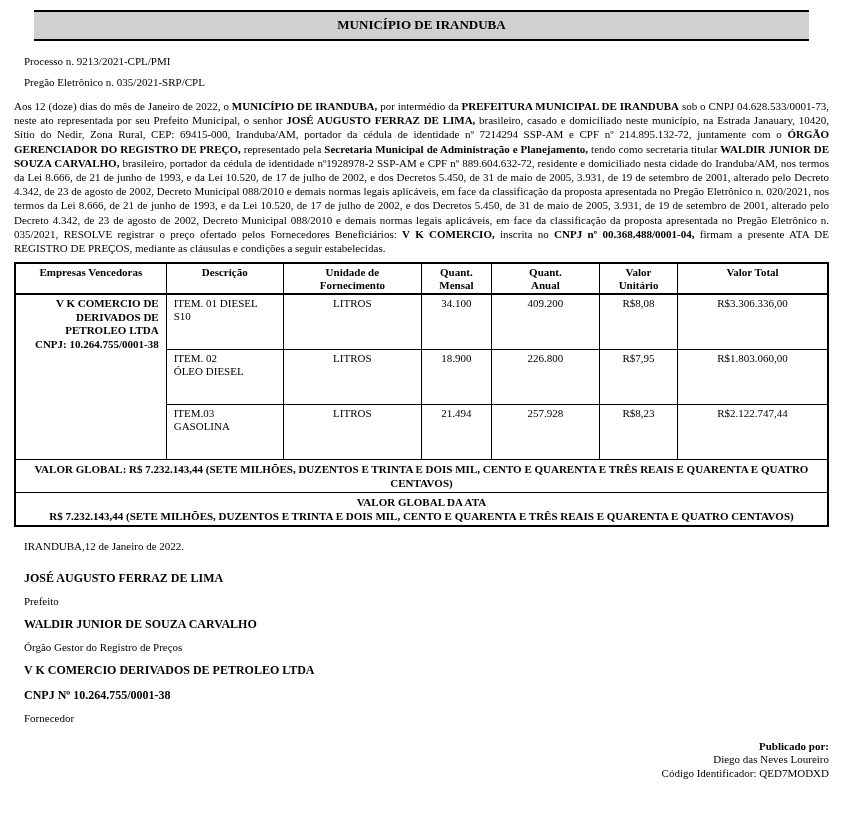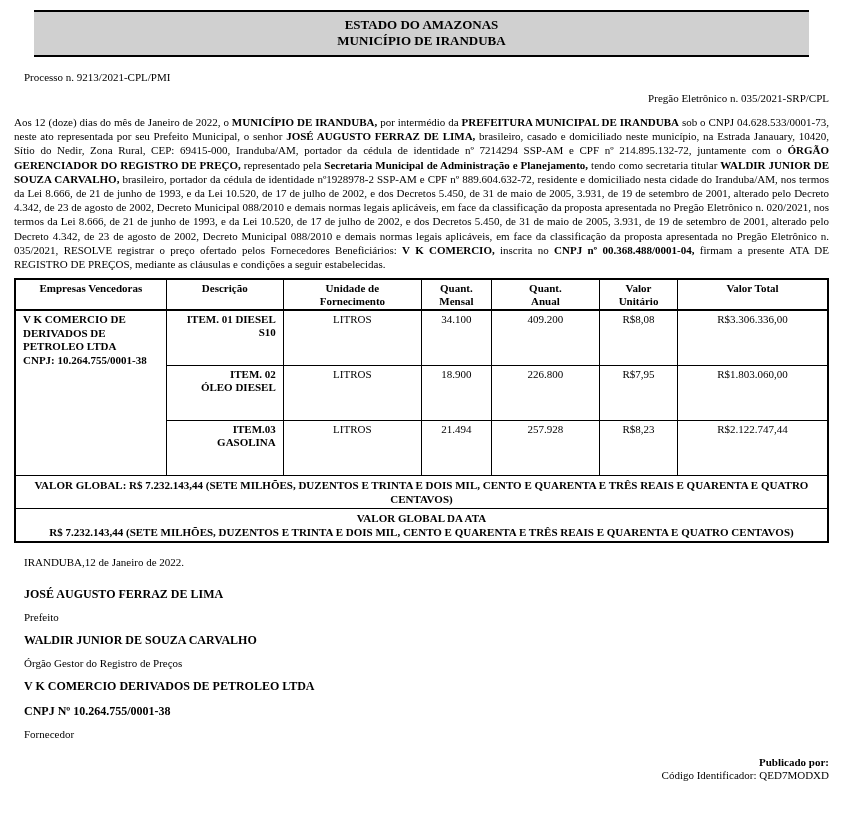--- a/index.html
+++ b/index.html
@@ -26,21 +26,21 @@
 
   .doc-title {
     margin-top: 15px;
     text-align: center;
     font-weight: bold;
     font-size: 12px;
     line-height: 15px;
   }
 
   .meta { font-size: 11px; margin: 14px 0 0 10px; }
-  .meta + .meta { margin-top: 9px; text-align: right; }
+  .meta + .meta { margin-top: 9px; }
 
   .body-text {
     margin-top: 11px;
     font-size: 11px;
     line-height: 14.2px;
     text-align: justify;
   }
 
   table.price-table {
     margin-top: 7px;
@@ -58,22 +58,22 @@
   .price-table thead th {
     font-weight: bold;
     text-align: center;
     white-space: pre-line;
     line-height: 13px;
     border-bottom: 2px solid #000;
     padding-bottom: 1px;
   }
   .item-row { height: 55px; }
   .cell-center { text-align: center; line-height: 13px; font-family: Liberation Serif, serif; }
-  .cell-desc { text-align: right; font-weight: bold; white-space: pre-line; line-height: 13px; padding-left: 5px; }
-  .vendor-cell { text-align: left; font-weight: bold; line-height: 13.5px; }
+  .cell-desc { text-align: left; font-weight: normal; white-space: pre-line; line-height: 13px; padding-left: 5px; }
+  .vendor-cell { text-align: right; font-weight: bold; line-height: 13.5px; }
   .global-row {
     font-weight: bold;
     text-align: center;
     line-height: 14px;
     padding: 2px 8px 3px 8px;
     border-top: 2px solid #000;
   }
   .ata-row {
     font-weight: bold;
     text-align: center;
@@ -94,21 +94,20 @@
   }
   .pub-by { font-weight: bold; }
   .pub-code-label { font-weight: normal; }
 </style>
 </head>
 <body>
 
 <div class="page">
 
   <div class="gov-header" style="background: rgb(208, 208, 208);">
-    <div>ESTADO DO AMAZONAS</div>
     <div>MUNICÍPIO DE IRANDUBA</div>
   </div>
 
 
   <p class="meta">Processo n. 9213/2021-CPL/PMI</p>
   <p class="meta">Pregão Eletrônico n. 035/2021-SRP/CPL</p>
 
   <p class="body-text"><span>Aos 12 (doze) dias do mês de Janeiro de 2022, o </span><b>MUNICÍPIO DE IRANDUBA,</b><span> por intermédio da </span><b>PREFEITURA MUNICIPAL DE IRANDUBA</b><span> sob o CNPJ 04.628.533/0001-73, neste ato representada por seu Prefeito Municipal, o senhor </span><b>JOSÉ AUGUSTO FERRAZ DE LIMA,</b><span> brasileiro, casado e domiciliado neste município, na Estrada Janauary, 10420, Sítio do Nedir, Zona Rural, CEP: 69415-000, Iranduba/AM, portador da cédula de identidade nº 7214294 SSP-AM e CPF nº 214.895.132-72, juntamente com o </span><b>ÓRGÃO GERENCIADOR DO REGISTRO DE PREÇO,</b><span> representado pela </span><b>Secretaria Municipal de Administração e Planejamento,</b><span> tendo como secretaria titular </span><b>WALDIR JUNIOR DE SOUZA CARVALHO,</b><span> brasileiro, portador da cédula de identidade nº1928978-2 SSP-AM e CPF nº 889.604.632-72, residente e domiciliado nesta cidade do Iranduba/AM, nos termos da Lei 8.666, de 21 de junho de 1993, e da Lei 10.520, de 17 de julho de 2002, e dos Decretos 5.450, de 31 de maio de 2005, 3.931, de 19 de setembro de 2001, alterado pelo Decreto 4.342, de 23 de agosto de 2002, Decreto Municipal 088/2010 e demais normas legais aplicáveis, em face da classificação da proposta apresentada no Pregão Eletrônico n. 020/2021, nos termos da Lei 8.666, de 21 de junho de 1993, e da Lei 10.520, de 17 de julho de 2002, e dos Decretos 5.450, de 31 de maio de 2005, 3.931, de 19 de setembro de 2001, alterado pelo Decreto 4.342, de 23 de agosto de 2002, Decreto Municipal 088/2010 e demais normas legais aplicáveis, em face da classificação da proposta apresentada no Pregão Eletrônico n. 035/2021, RESOLVE registrar o preço ofertado pelos Fornecedores Beneficiários: </span><b>V K COMERCIO,</b><span> inscrita no </span><b>CNPJ nº 00.368.488/0001-04,</b><span> firmam a presente ATA DE REGISTRO DE PREÇOS, mediante as cláusulas e condições a seguir estabelecidas.</span></p>
 
   <table class="price-table">
@@ -186,16 +185,17 @@
     <p class="sig-role">Prefeito</p>
     <p class="sig-name tight">WALDIR JUNIOR DE SOUZA CARVALHO</p>
     <p class="sig-role">Órgão Gestor do Registro de Preços</p>
     <p class="sig-name tight">V K COMERCIO DERIVADOS DE PETROLEO LTDA</p>
     <p class="sig-name tight">CNPJ Nº 10.264.755/0001-38</p>
     <p class="sig-role">Fornecedor</p>
   </div>
 
   <div class="pub-block">
     <div class="pub-by">Publicado por:</div>
+    <div>Diego das Neves Loureiro</div>
     <div><span class="pub-code-label">Código Identificador:</span> <span>QED7MODXD</span></div>
   </div>
 
 </div>
 
 </body></html>

